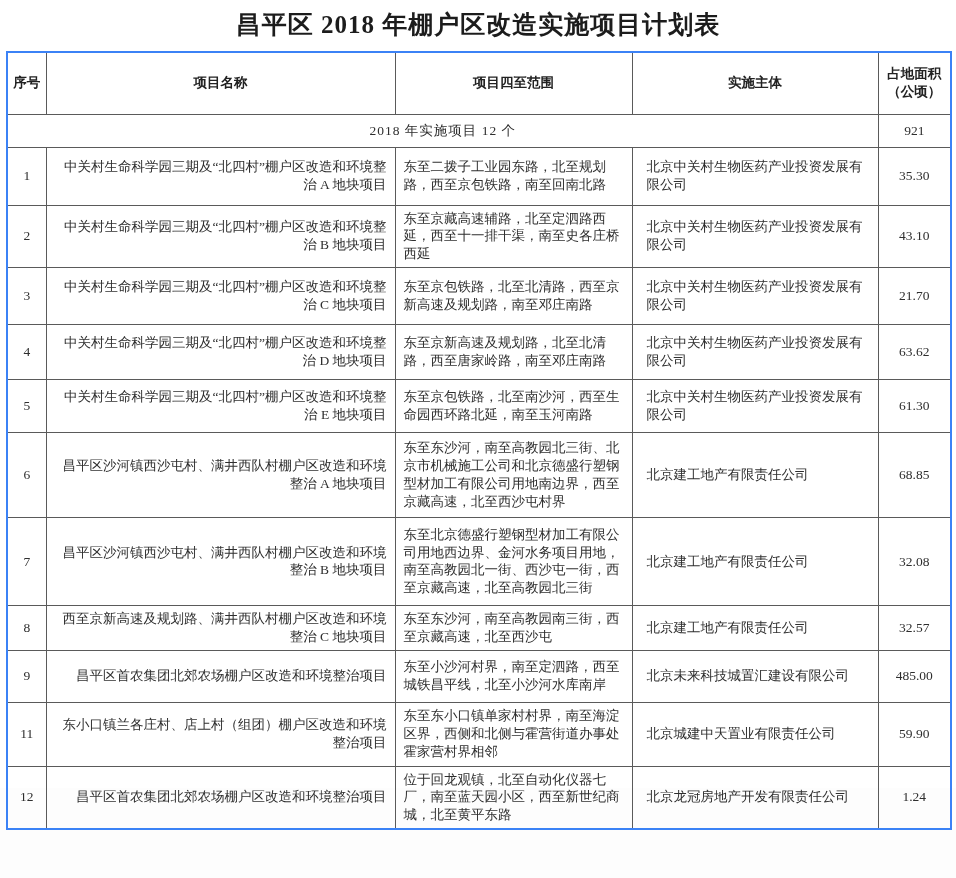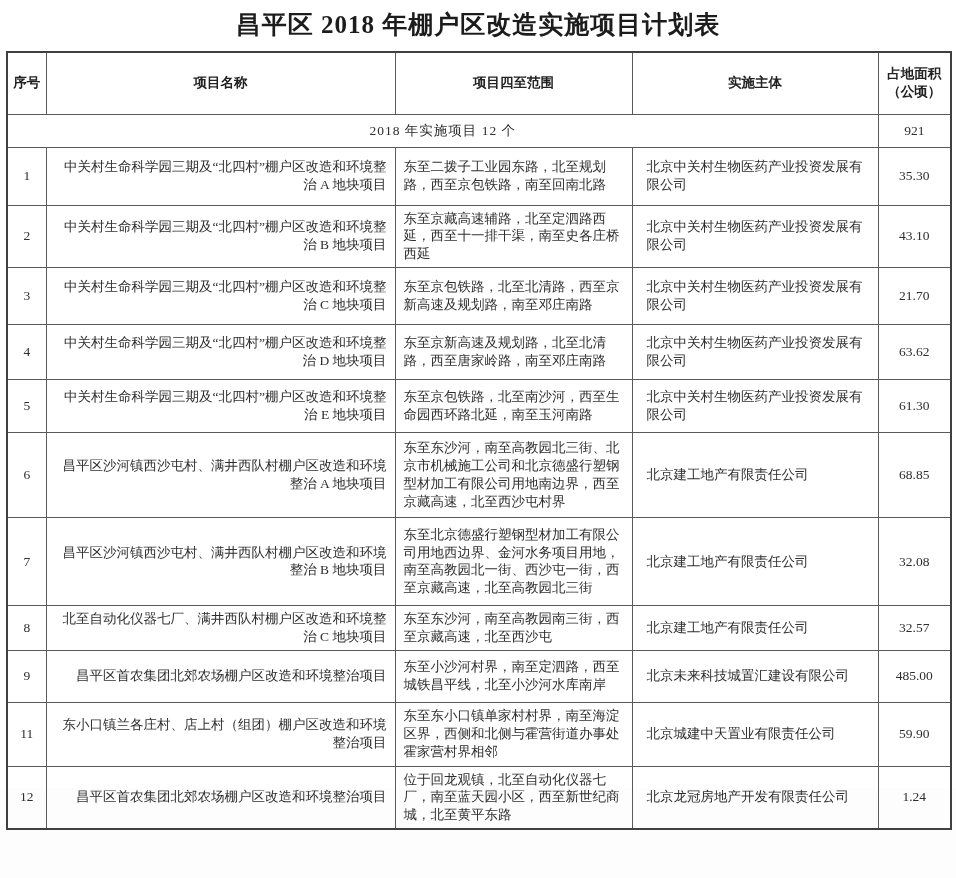--- a/index.html
+++ b/index.html
@@ -17,21 +17,21 @@
     font-weight: bold;
     color: #1c1c1c;
     letter-spacing: 1px;
     margin-bottom: 10px;
   }
   table.plan {
     border-collapse: collapse;
     table-layout: fixed;
     width: 944px;
     margin-left: 6px;
-    border: 2px solid #404040;
+    border: 2px solid #3b82f6;
   }
   table.plan td, table.plan th {
     border: 1px solid #5a5a5a;
     font-size: 13.5px;
     line-height: 1.32;
     vertical-align: middle;
     overflow: hidden;
   }
   th.hdr {
     font-weight: bold;
@@ -128,21 +128,21 @@
     <tr style="height:88px">
       <td class="c-no">7</td>
       <td class="c-name">昌平区沙河镇西沙屯村、满井西队村棚户区改造和环境整治 B 地块项目</td>
       <td class="c-bound">东至北京德盛行塑钢型材加工有限公司用地西边界、金河水务项目用地，南至高教园北一街、西沙屯一街，西至京藏高速，北至高教园北三街</td>
       <td class="c-entity">北京建工地产有限责任公司</td>
       <td class="c-area">32.08</td>
     </tr>
 
     <tr style="height:42px">
       <td class="c-no">8</td>
-      <td class="c-name">北至自动化仪器七厂、满井西队村棚户区改造和环境整治 C 地块项目</td>
+      <td class="c-name">西至京新高速及规划路、满井西队村棚户区改造和环境整治 C 地块项目</td>
       <td class="c-bound">东至东沙河，南至高教园南三街，西至京藏高速，北至西沙屯</td>
       <td class="c-entity">北京建工地产有限责任公司</td>
       <td class="c-area">32.57</td>
     </tr>
 
     <tr style="height:52px">
       <td class="c-no">9</td>
       <td class="c-name">昌平区首农集团北郊农场棚户区改造和环境整治项目</td>
       <td class="c-bound">东至小沙河村界，南至定泗路，西至城铁昌平线，北至小沙河水库南岸</td>
       <td class="c-entity">北京未来科技城置汇建设有限公司</td>

